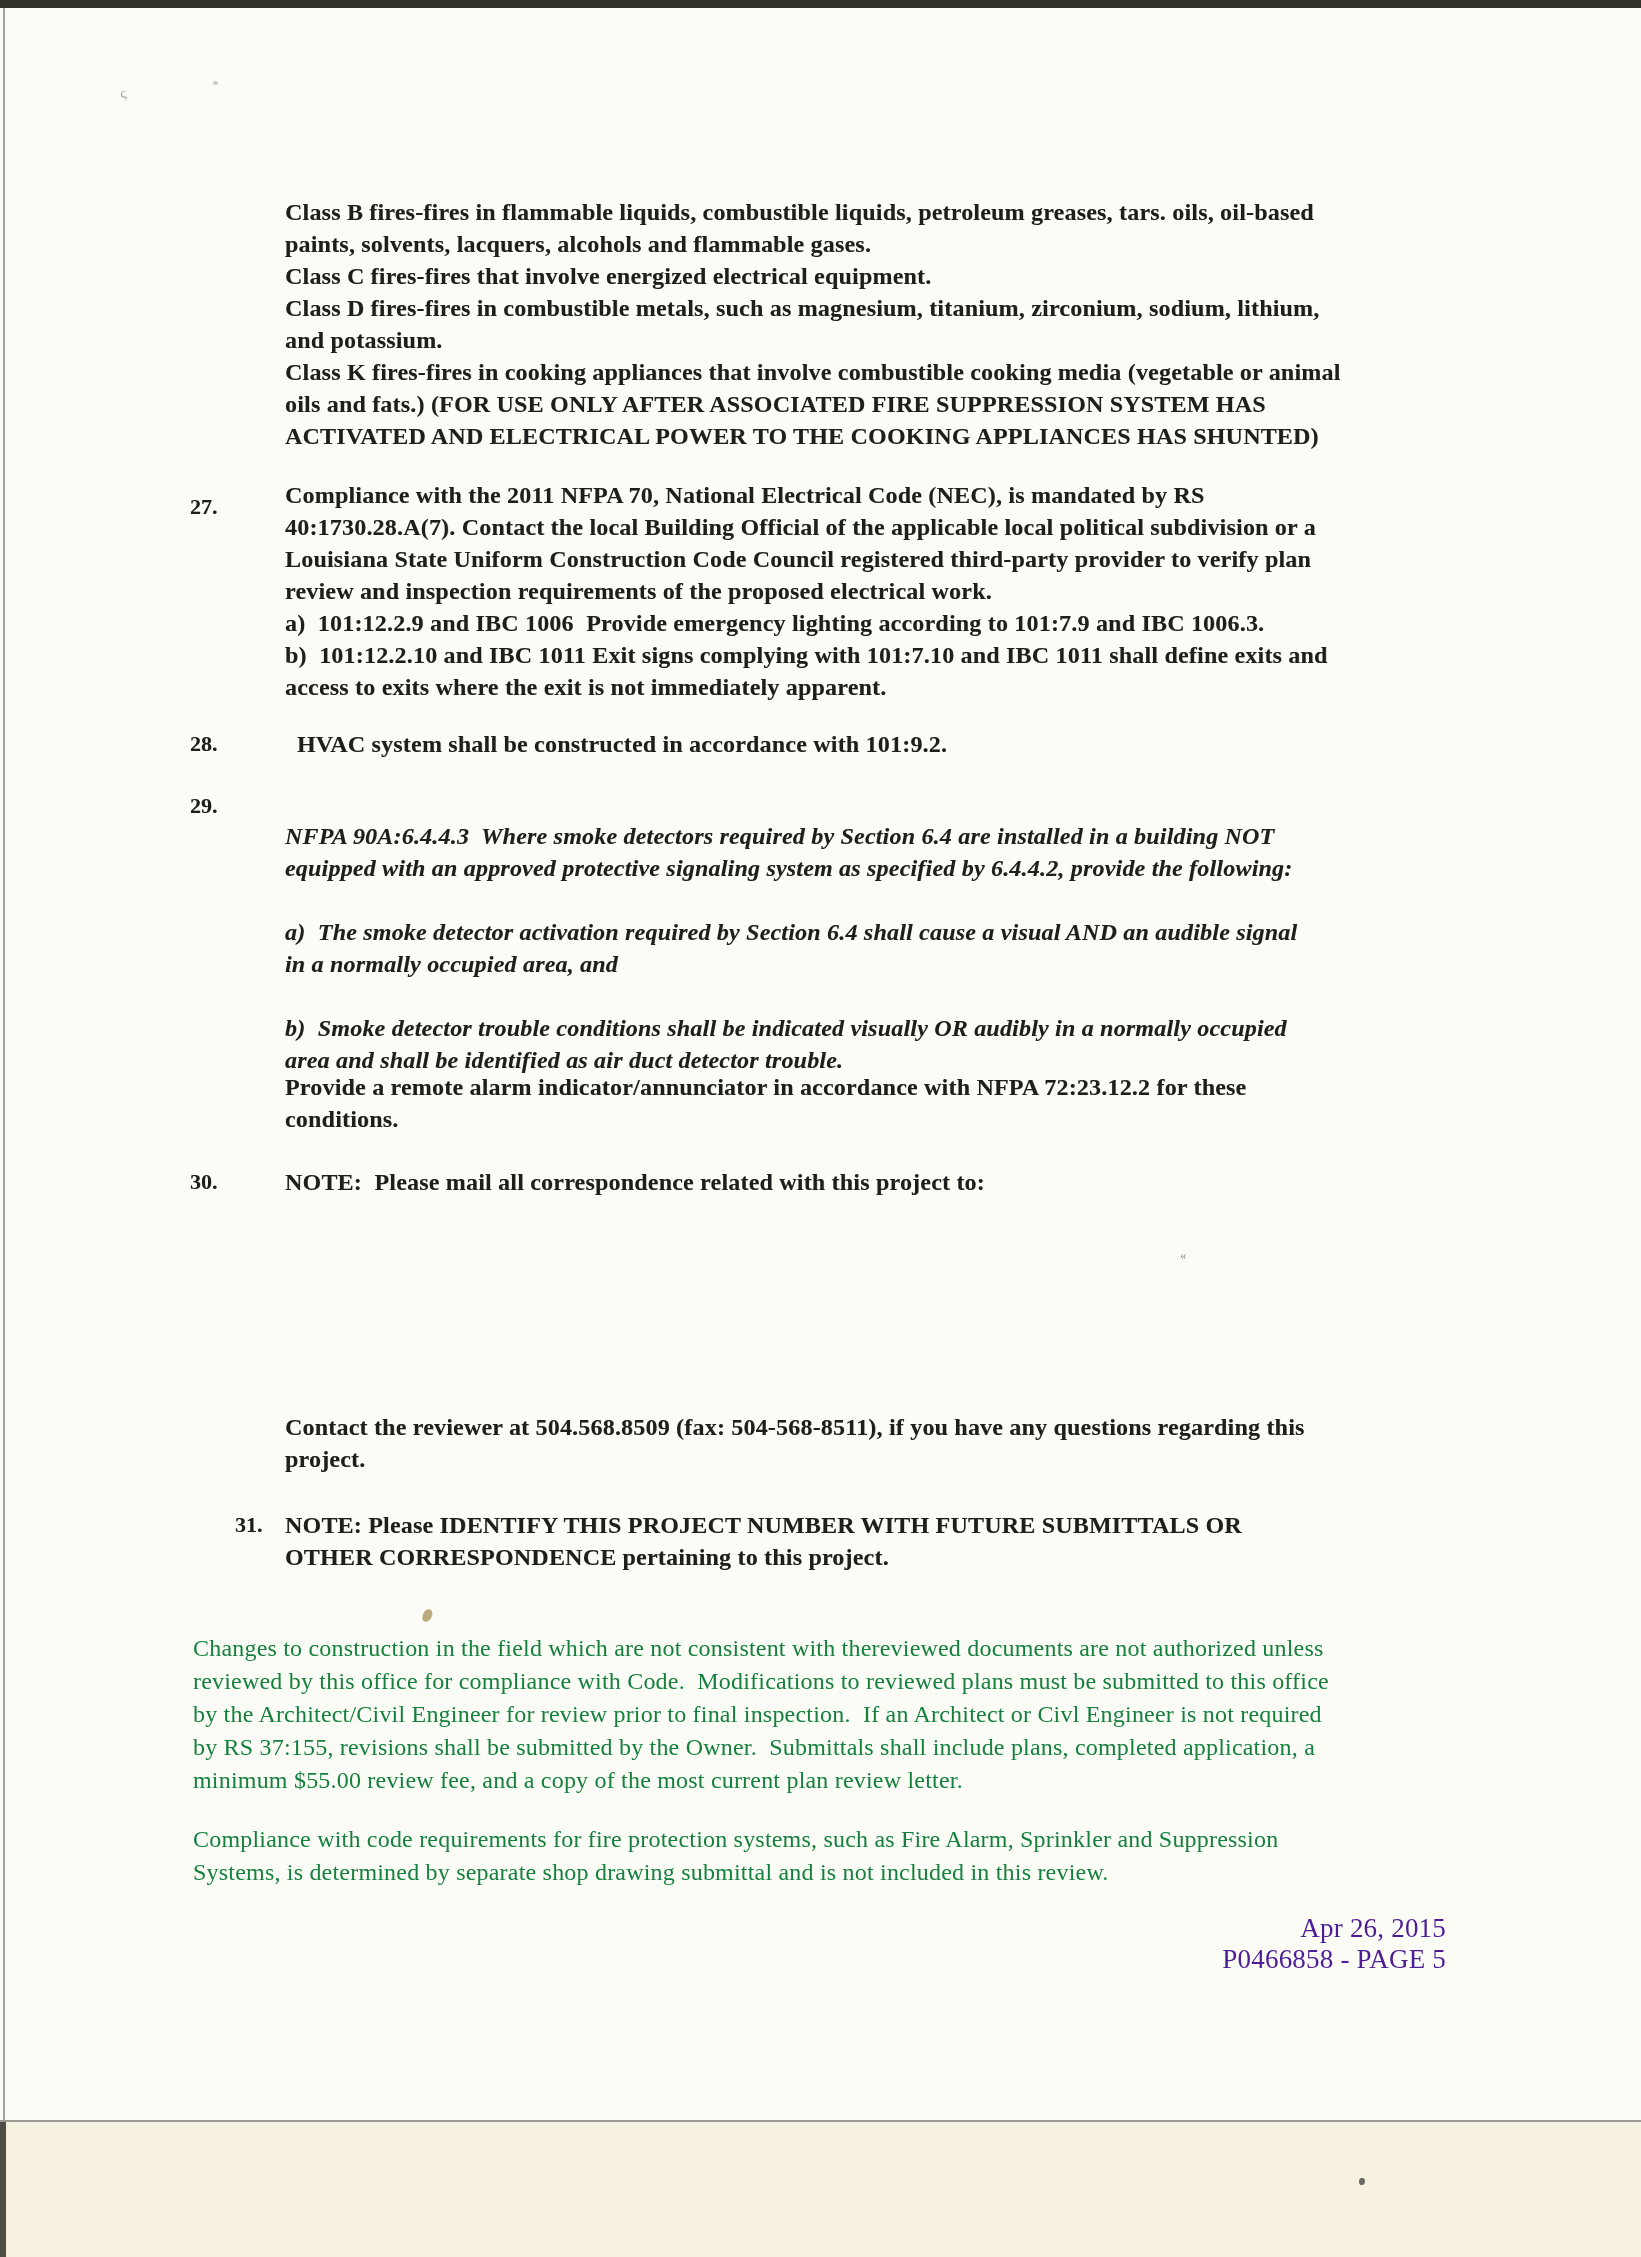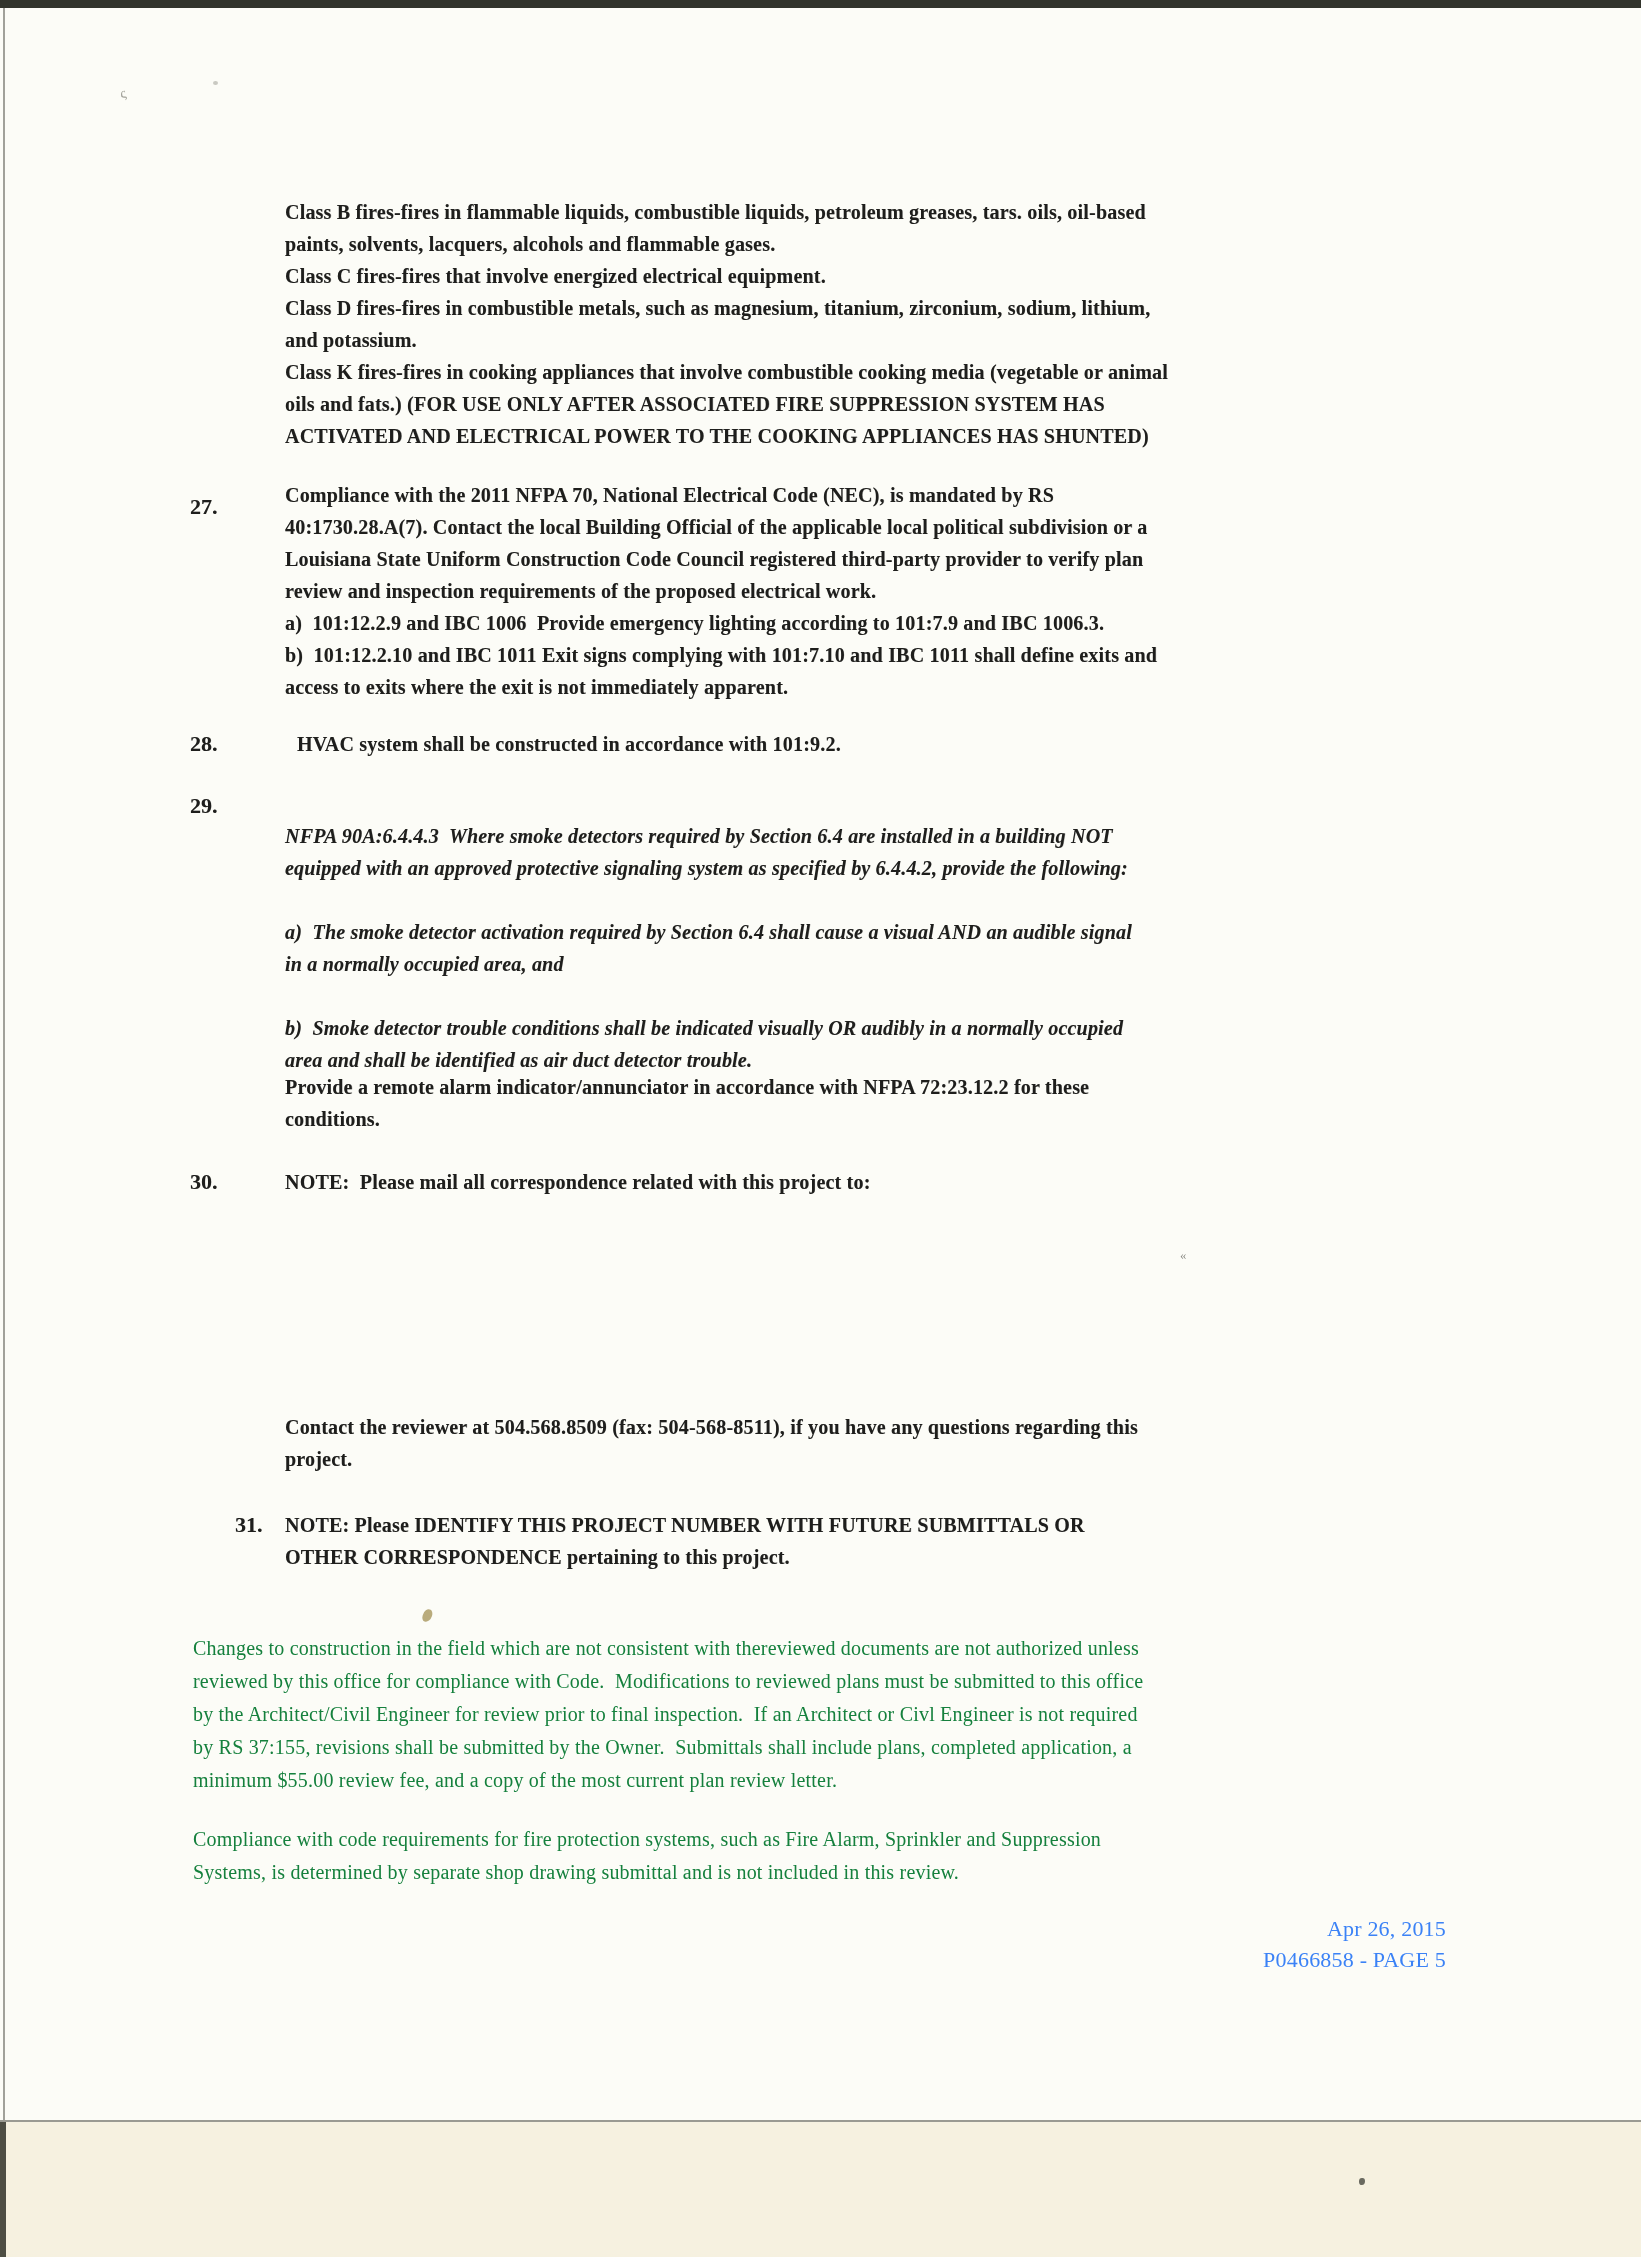--- a/index.html
+++ b/index.html
@@ -42,21 +42,21 @@
   }
   .bottom-bar{
     position:absolute;left:0;top:2122px;
     width:5.8px;height:135px;
     background:var(--bottom-bar);
   }
   .blk{
     position:absolute;
     white-space:pre;
     color:var(--ink);
-    font-size:20px;
+    font-size:24px;
     line-height:32px;
     letter-spacing:0.2px;
   }
   .bold{
     font-weight:bold;
     text-shadow:0.3px 0.3px 0 rgba(30,30,28,0.35);
   }
   .num{
     position:absolute;left:190px;
     white-space:pre;
@@ -66,22 +66,22 @@
     text-shadow:0.3px 0.3px 0 rgba(30,30,28,0.35);
   }
   .reg{
     font-weight:normal;
     line-height:33px;
     color:#15803d;
   }
   .footer-line{
     position:absolute;right:195px;
     white-space:pre;text-align:right;
-    color:#3b82f6;
-    font-size:22px;line-height:31px;
+    color:#4c1d95;
+    font-size:27px;line-height:31px;
     letter-spacing:0.2px;
   }
   .speck{position:absolute;pointer-events:none;}
   .speck-squiggle{color:#a3a39b;font-size:14.5px;transform:rotate(-14deg);}
   .speck-faint{width:4.8px;height:3.9px;border-radius:50%;background:#c9c9c2;}
   .speck-brown{width:8.7px;height:12.6px;border-radius:55% 45% 60% 40%;background:#ad9c66;transform:rotate(18deg);opacity:.85;}
   .speck-quote{color:#8a8a84;font-size:12.6px;}
   .speck-dark{width:5.8px;height:6.8px;border-radius:50% 45% 55% 50%;background:#6a6a60;}
 </style>
 </head>

